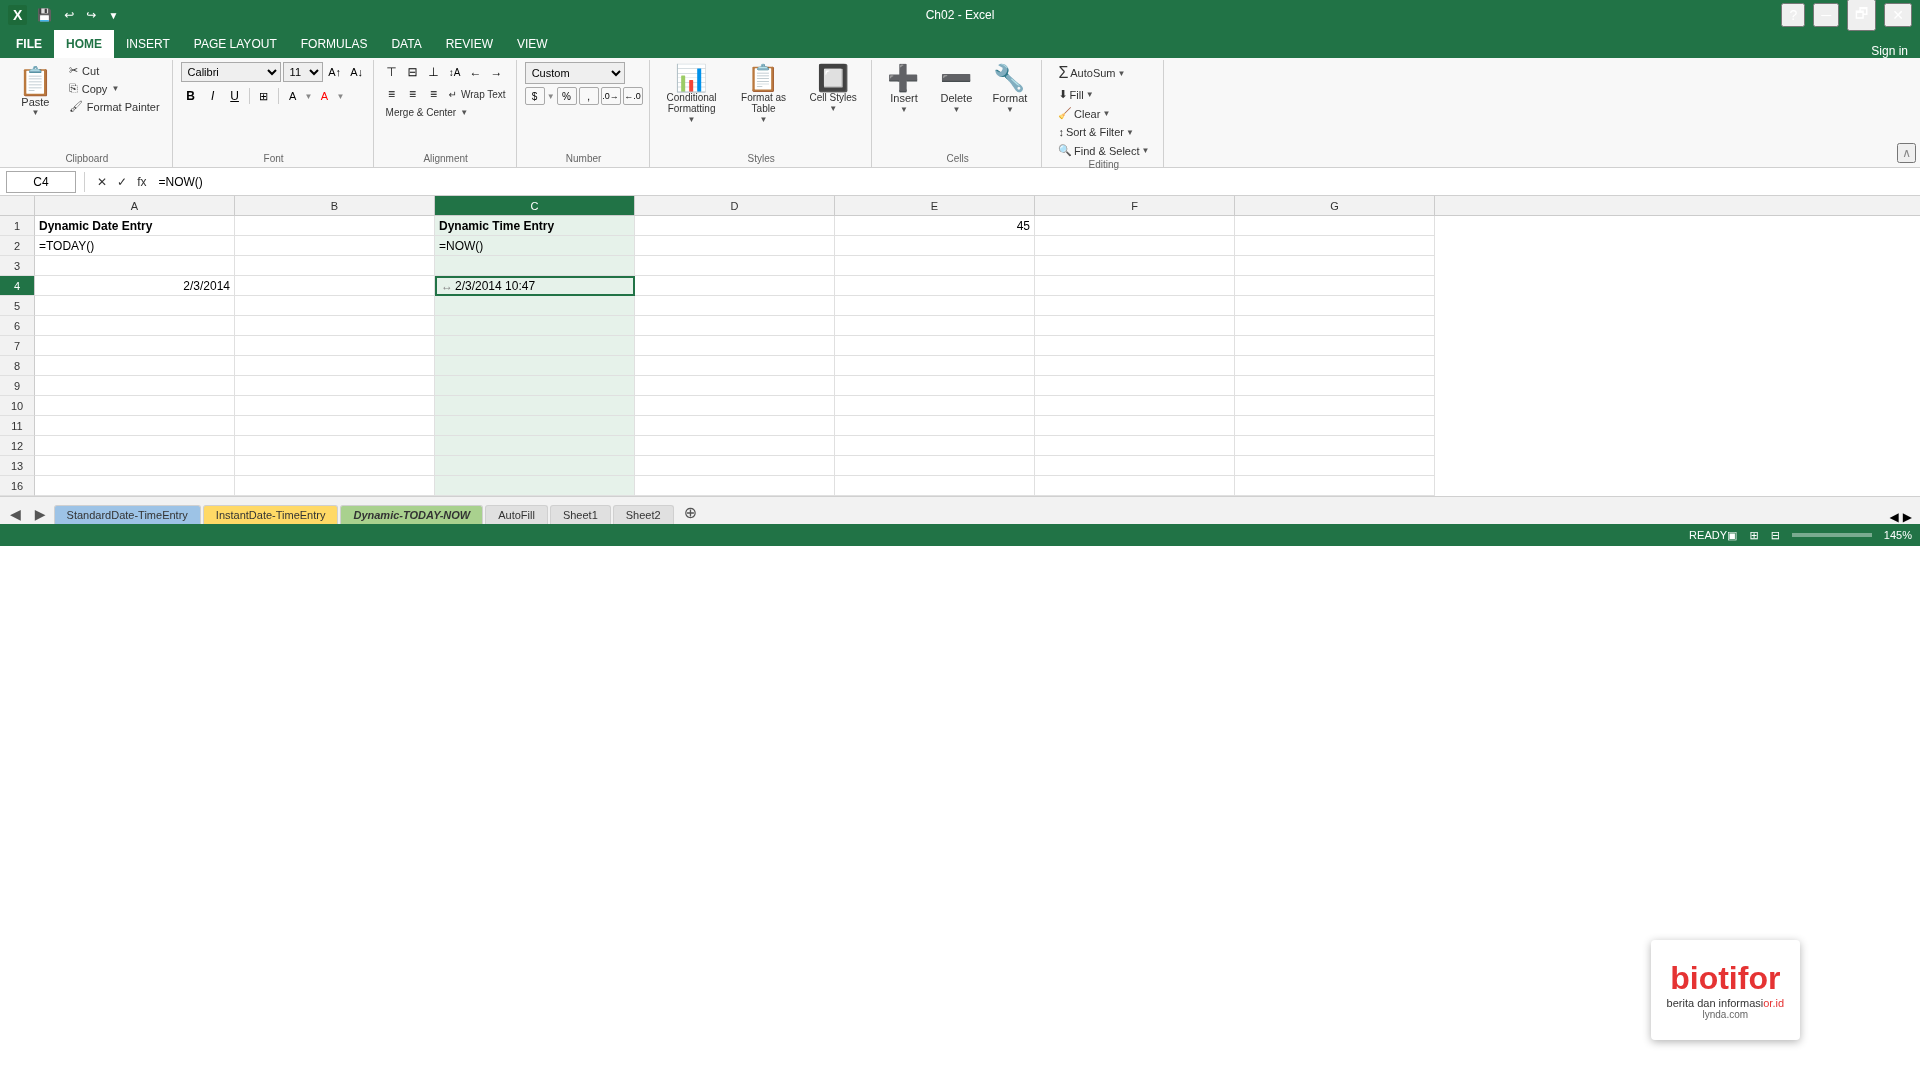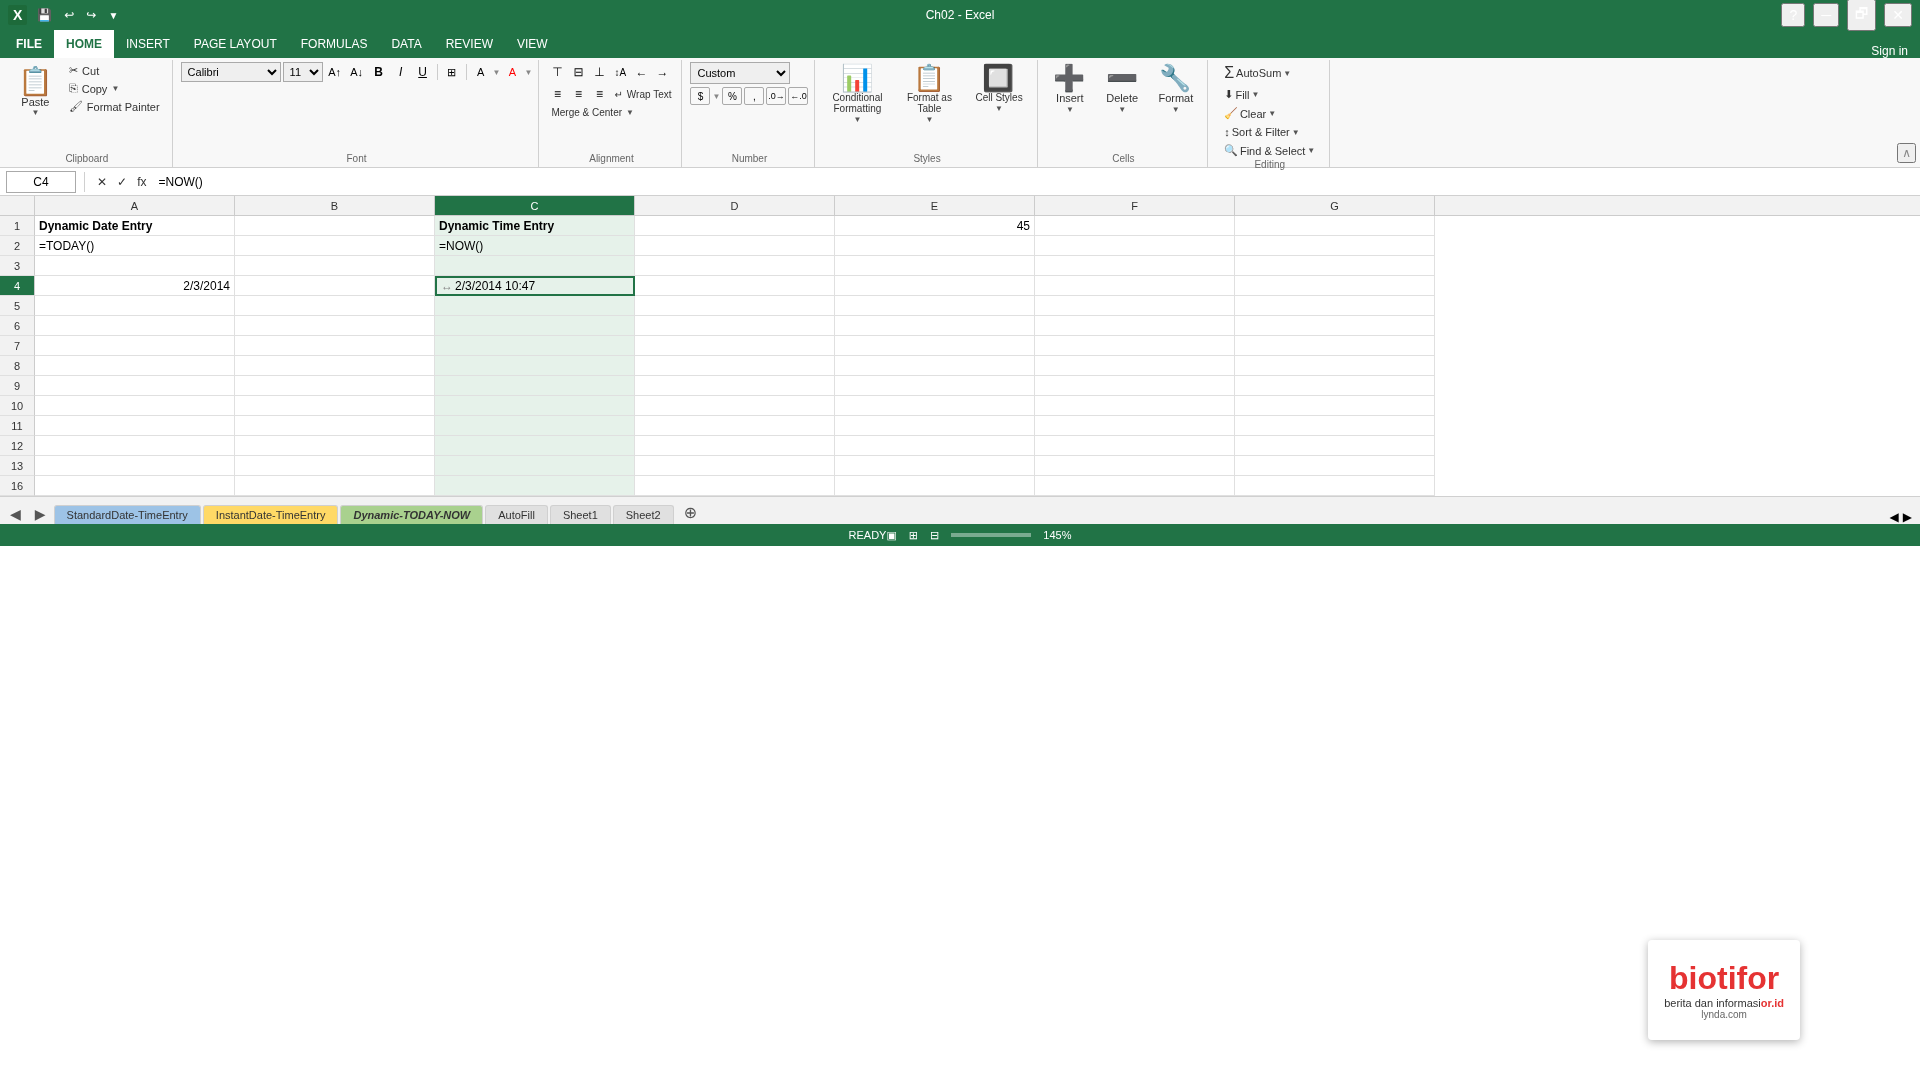--- a/index.html
+++ b/index.html
@@ -229,21 +229,21 @@
     .col-e { width: 200px; min-width: 200px; }
     .col-f { width: 200px; min-width: 200px; }
     .col-g { width: 200px; min-width: 200px; }
 
     
     #status-bar {
       height: 22px;
       background: #217346;
       display: flex;
       align-items: center;
-      justify-content: center;
+      justify-content: flex-end;
       padding: 0 8px;
       color: white;
       font-size: 11px;
     }
     #status-bar .status-right { display: flex; align-items: center; gap: 12px; }
 
     
     #sheet-tabs {
       height: 28px;
       background: #f2f2f2;
@@ -372,21 +372,21 @@
         <button class="ribbon-small-btn">
           <span>🖌</span>
           <span>Format Painter</span>
         </button>
       </div>
     </div>
     <div class="ribbon-group-label">Clipboard</div>
   </div>
 
   <div class="ribbon-group" style="min-width:160px;">
-    <div class="ribbon-group-content" style="align-items:flex-start; gap:2px;">
+    <div class="ribbon-group-content" style="flex-direction:column; align-items:flex-start; gap:2px;">
       <div class="font-row">
         <select class="font-name-select">
           <option>Calibri</option>
         </select>
         <select class="font-size-select">
           <option>11</option>
         </select>
         <button class="font-format-btn" style="font-size:11px;">A↑</button>
         <button class="font-format-btn" style="font-size:11px;">A↓</button>
       </div>
@@ -736,17 +736,17 @@
     <div style="cursor:pointer;">⊟</div>
     <div style="width:80px;height:4px;background:rgba(255,255,255,0.4);cursor:pointer;"></div>
     <div>145%</div>
   </div>
 </div>
 
 <div id="branding" style="text-align:center;">
   <div style="background:white;padding:20px 16px;border-radius:4px;box-shadow:0 2px 8px rgba(0,0,0,0.3);display:inline-block;">
     <span style="font-size:32px;font-weight:900;color:#e53333;">biotifor</span>
     <div style="font-size:11px;color:#333;">
-      berita dan informasi<span style="color:#e53333;font-weight:bold;">or.id</span>
+      berita dan informasi<span style="color:#e53333;font-weight:normal;">or.id</span>
     </div>
     <div style="font-size:10px;color:#666;">lynda.com</div>
   </div>
 </div>
 
 </body></html>

